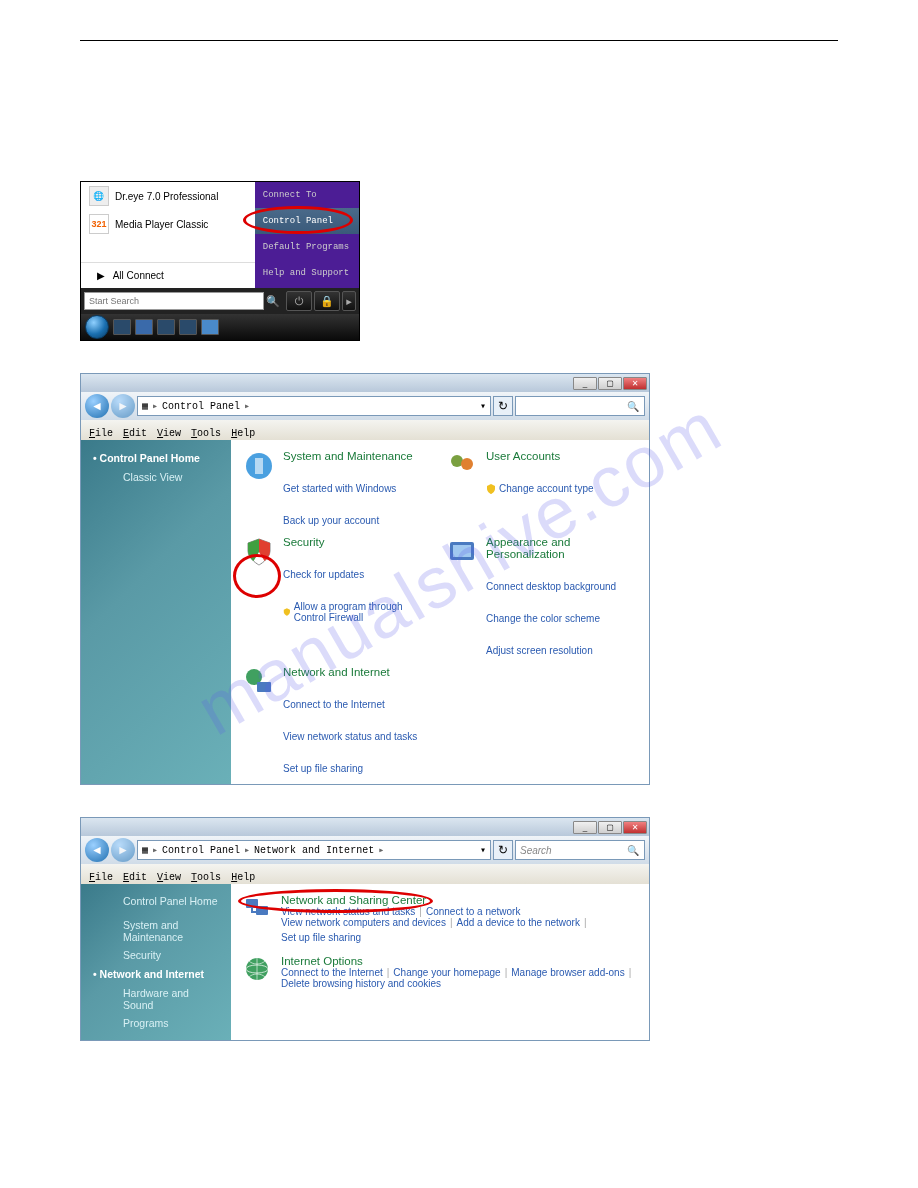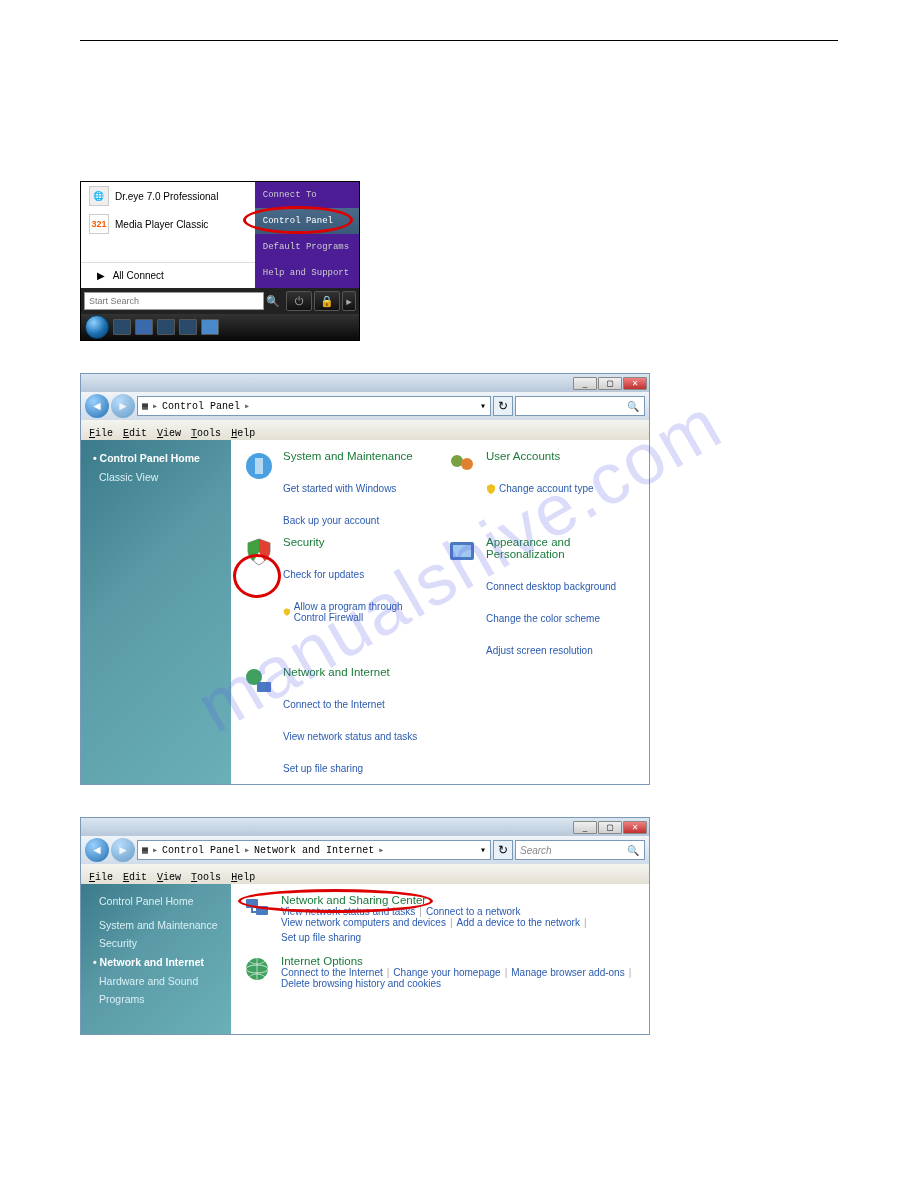--- a/index.html
+++ b/index.html
@@ -43,21 +43,21 @@
   .searchbox { width: 130px; height: 20px; border: 1px solid #7a99b8; background: #fff; display: flex; align-items: center; padding: 0 4px; font-size: 10px; font-style: italic; color: #888; }
   .searchbox .sic { margin-left: auto; font-style: normal; color: #666; }
   .menubar { height: 20px; background: linear-gradient(#f4f4f0,#e4e0d4); display: flex; align-items: flex-end; gap: 2px; padding: 0 4px; font-family: "Courier New", monospace; font-size: 10px; }
   .menubar span { padding: 1px 4px; }
   .menubar span u { text-decoration: underline; }
   .win-body { display: flex; min-height: 150px; }
   .sidebar { width: 150px; background: linear-gradient(135deg, #3a7a8a, #5a9aa6 40%, #6ab0b8); color: #fff; padding: 8px 0; font-size: 10.5px; }
   .sidebar .sb-item { padding: 4px 12px; }
   .sidebar .sb-item.active::before { content: "• "; }
   .sidebar .sb-item.active { font-weight: bold; }
-  .sidebar .sb-sub { padding: 3px 12px 3px 18px; color: #d8f0f4; }
+  .sidebar .sb-sub { padding: 3px 12px 3px 18px; color: #d8f0f4; margin-left: 24px; }
   .content { flex: 1; background: #fff; padding: 10px 12px; display: grid; grid-template-columns: 1fr 1fr; column-gap: 12px; row-gap: 10px; align-content: start; }
   .content.single { display: block; }
   .category { display: flex; gap: 8px; align-items: flex-start; }
   .cat-icon { width: 32px; height: 32px; flex-shrink: 0; display: flex; align-items: center; justify-content: center; }
   .cat-icon svg { width: 32px; height: 32px; }
   .cat-txt { display: flex; flex-direction: column; gap: 1px; }
   .cat-title { color: #1a7a3a; font-size: 11.5px; }
   .cat-link { color: #2a5ab0; font-size: 10px; display: flex; align-items: center; gap: 3px; margin-top: 20px; }
   .cat-link .shield { width: 10px; height: 10px; display: inline-block; }
   .linkrow { display: flex; flex-wrap: wrap; gap: 4px; align-items: center; font-size: 10px; color: #2a5ab0; }

